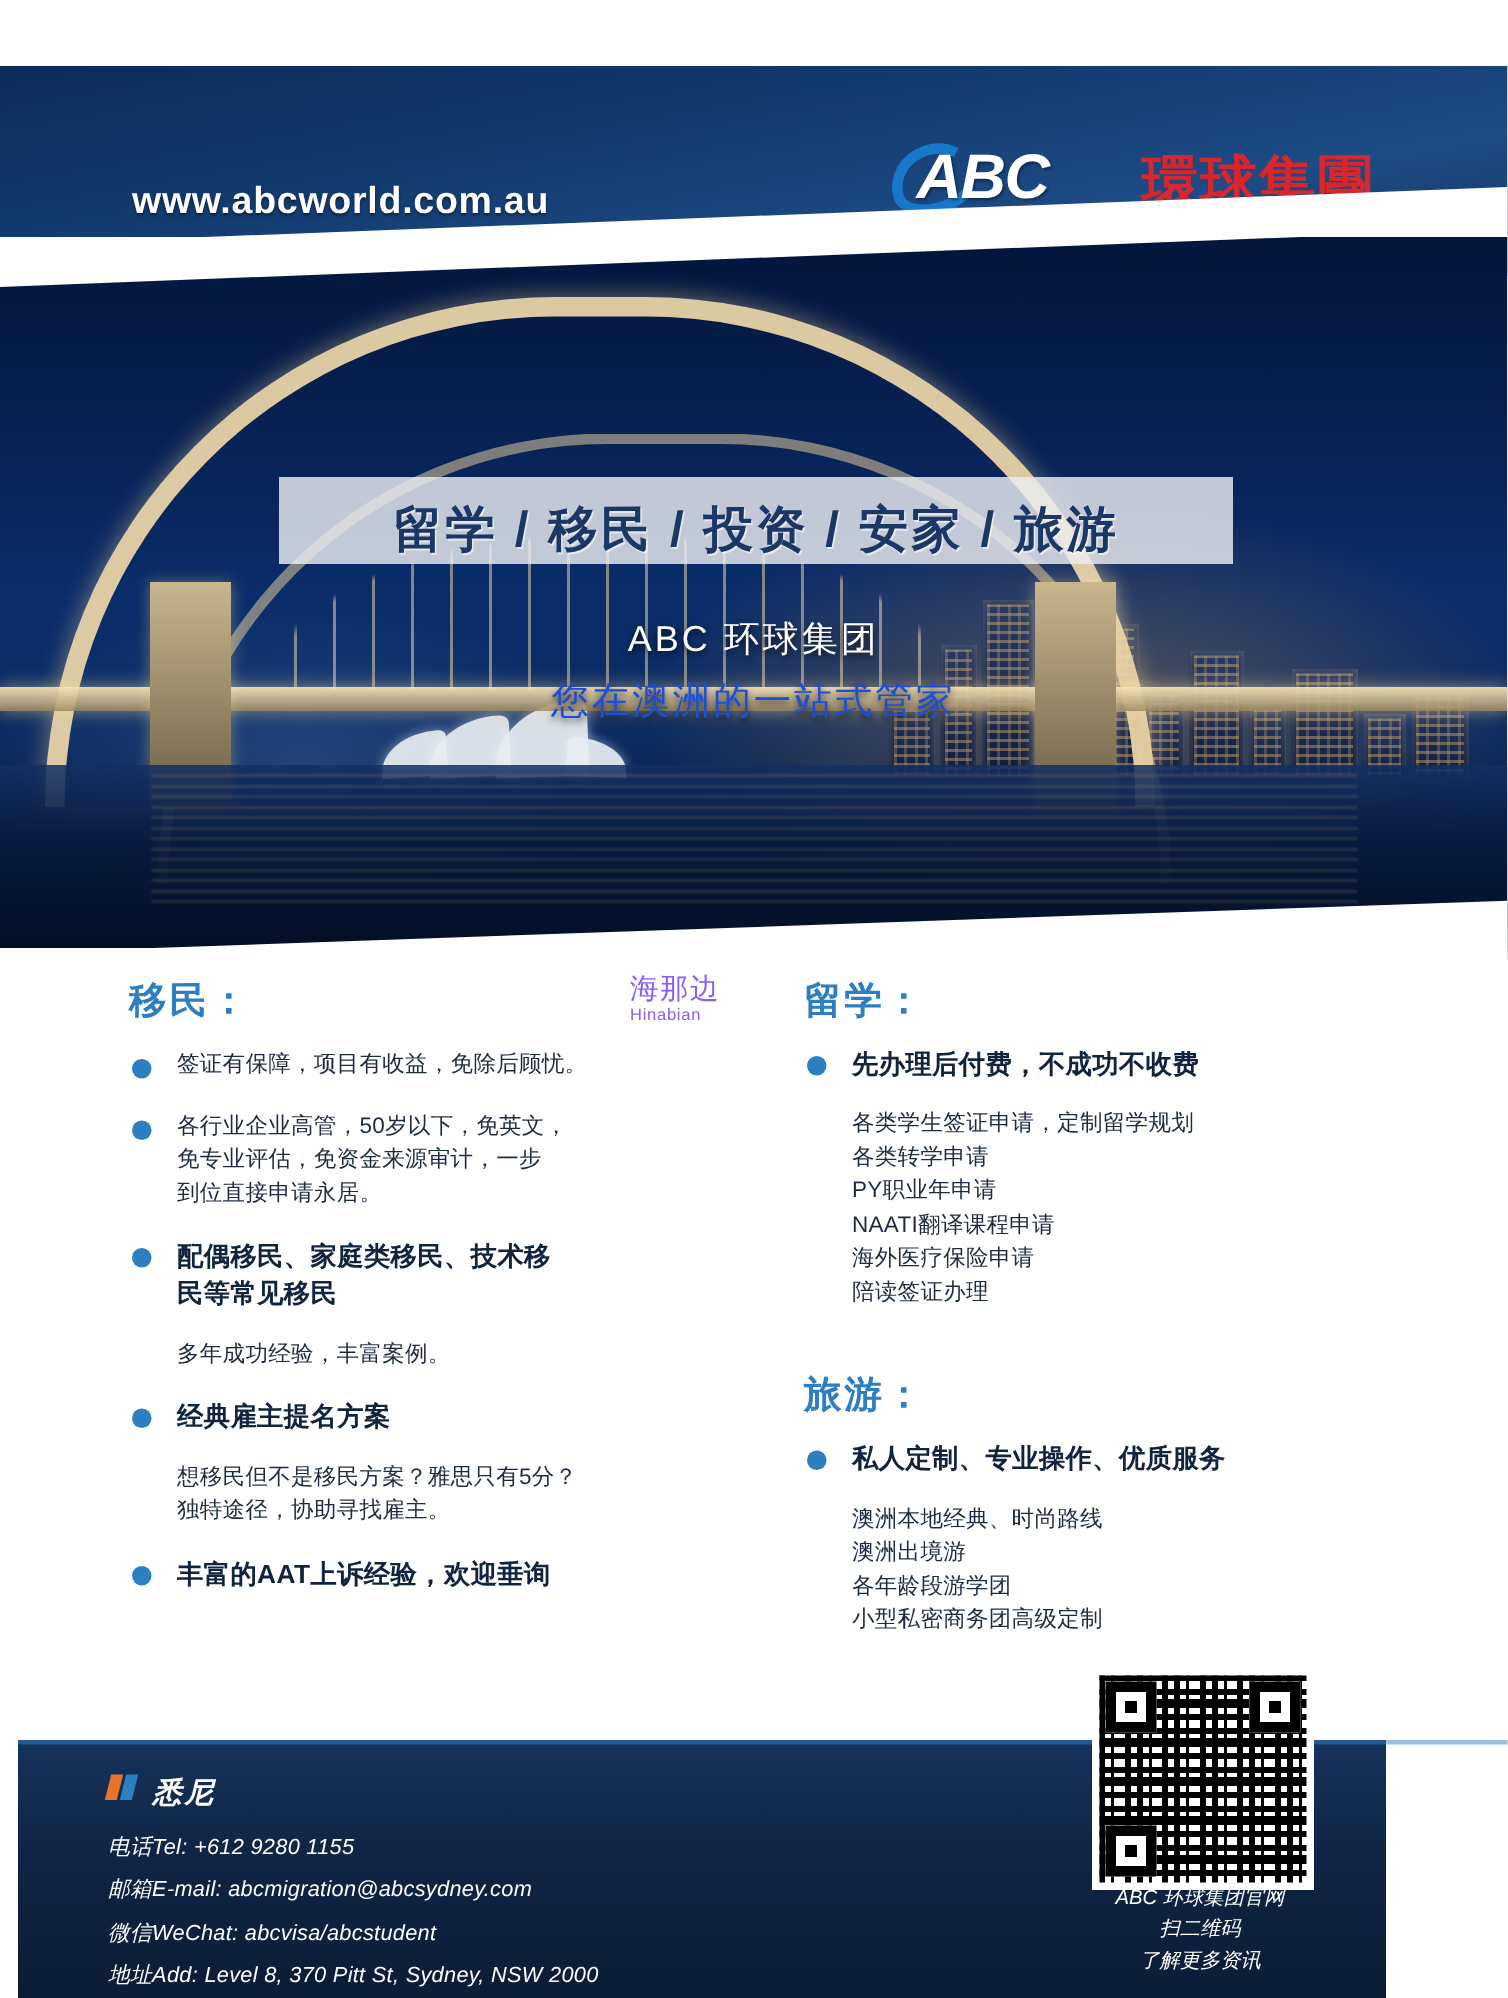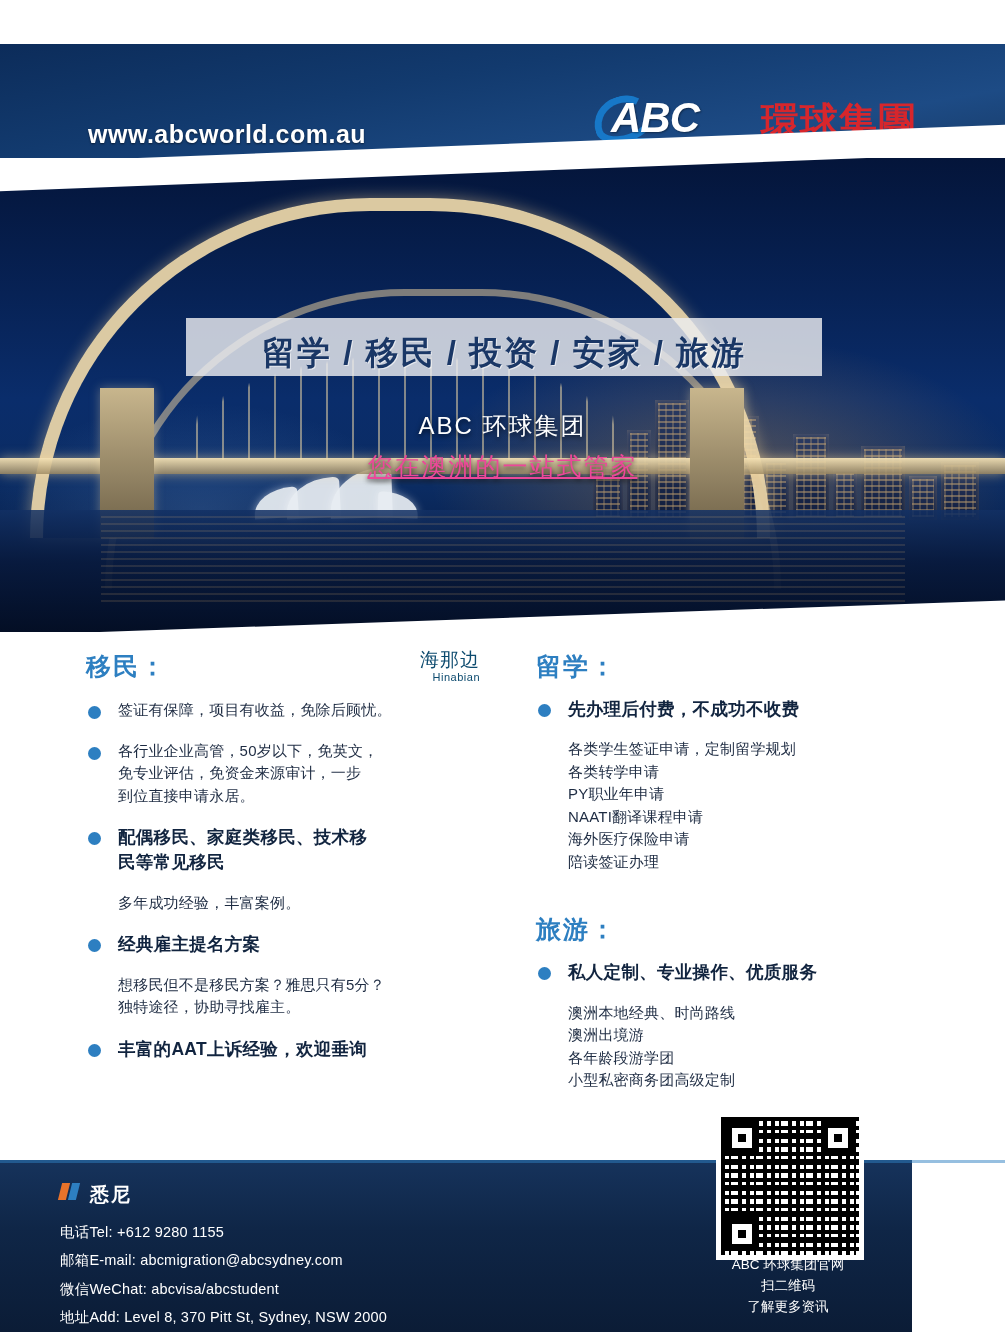--- a/index.html
+++ b/index.html
@@ -170,23 +170,22 @@
     letter-spacing: 2px;
     text-shadow: 1px 1px 0 rgba(255,255,255,.6);
   }
   .hero-sub1 {
     position: absolute; left: 0; right: 0; top: 252px;
     text-align: center; color: #ffffff; font-size: 24px; letter-spacing: 2px;
     text-shadow: 0 2px 5px rgba(0,0,0,.7);
   }
   .hero-sub2 {
     position: absolute; left: 0; right: 0; top: 292px;
-    text-align: center; color: #ec4899; font-size: 25px; letter-spacing: 2px;
+    text-align: center; color: #1d4ed8; font-size: 25px; letter-spacing: 2px;
     text-shadow: 0 2px 5px rgba(0,0,0,.7);
-    text-decoration: underline;
   }
   
   .hero-wedge-top {
     position: absolute; left: 0; top: -34px; width: 1005px; height: 48px;
     background: #ffffff; transform: skewY(-2.2deg);
   }
   .hero-wedge-bottom {
     position: absolute; left: 0; bottom: -30px; width: 1005px; height: 52px;
     background: #ffffff; transform: skewY(-2.0deg);
   }
@@ -197,22 +196,22 @@
   }
 
   
   .content {
     position: absolute; top: 632px; left: 0;
     width: 1005px; height: 540px;
     background: #ffffff;
   }
   .watermark {
     position: absolute; left: 420px; top: 18px;
-    color: #0c4a6e; font-size: 19px; letter-spacing: 1px;
-    text-align: right; line-height: 1.1;
+    color: #8b5cf6; font-size: 19px; letter-spacing: 1px;
+    text-align: left; line-height: 1.1;
   }
   .watermark small { display: block; font-size: 11px; letter-spacing: .5px; }
 
   .col {
     position: absolute; top: 18px;
   }
   .col-left { left: 86px; width: 400px; }
   .col-right { left: 536px; width: 400px; }
 
   .sec-title {
@@ -230,24 +229,25 @@
     line-height: 1.45; letter-spacing: .3px;
   }
   .item-body {
     font-size: 15px; color: #1d2b42; line-height: 1.5;
     margin-top: 16px; letter-spacing: .2px;
   }
   .item-body div { white-space: nowrap; }
 
   
   .footer {
-    position: absolute; left: 0; bottom: 0;
+    position: absolute; left: 12px; bottom: 0;
     width: 912px; height: 172px;
     background: linear-gradient(180deg, #16335c 0%, #0f2647 40%, #0b1c36 100%);
     color: #ffffff;
+    font-style: italic;
   }
   .footer-topline {
     position: absolute; left: 0; top: 0; width: 1005px; height: 3px;
     background: #2d7fc1; opacity: .5;
   }
   .fcol { position: absolute; top: 22px; }
   .fcol.a { left: 60px; width: 360px; }
   .fcol.b { left: 420px; width: 370px; }
   .fcity {
     font-size: 19px; font-weight: bold; letter-spacing: 2px;

